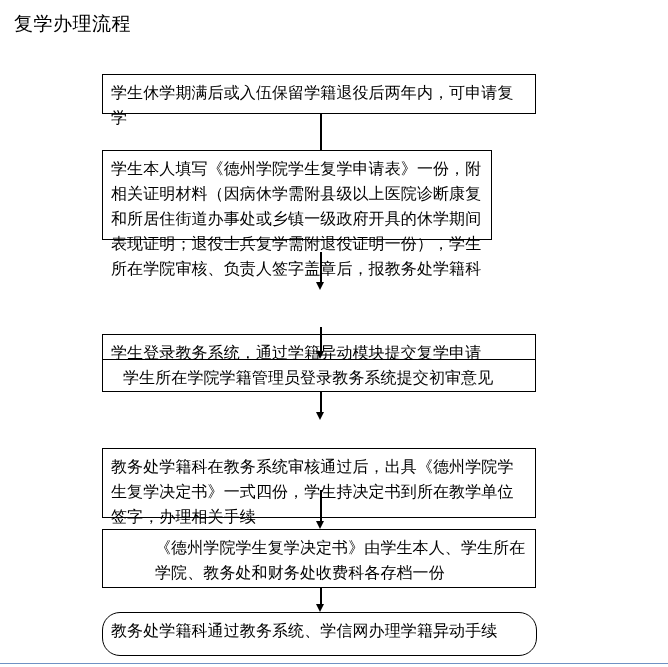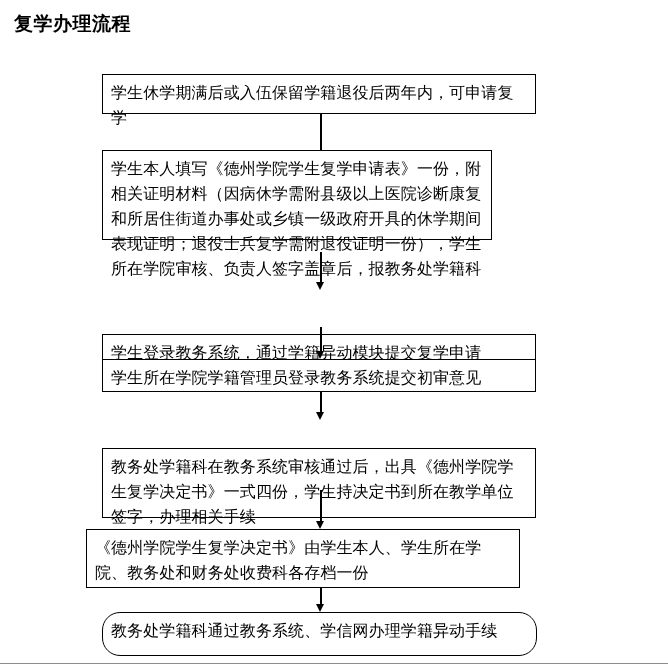--- a/index.html
+++ b/index.html
@@ -14,21 +14,21 @@
     overflow: hidden;
     font-family: "DejaVu Sans", "Liberation Sans", sans-serif;
     color: #000000;
   }
 
   #page-title {
     position: absolute;
     left: 14px;
     top: 11px;
     font-size: 19px;
-    font-weight: bold;
+    font-weight: normal;
     letter-spacing: 0.5px;
     line-height: 24px;
     white-space: nowrap;
   }
 
   .flow-node {
     position: absolute;
     box-sizing: border-box;
     border: 1.6px solid #000000;
     background: #ffffff;
@@ -99,39 +99,39 @@
 
 <div class="flow-node" style="left:102px; top:290px; width:434px; height:37px;margin-top:44px;">
   <span class="node-text">学生登录教务系统，通过学籍异动模块提交复学申请</span>
 </div>
 
 <div class="connector" style="left:316px; top:327px; height:32px;">
   <div class="stem" style="height:24px;"></div>
   <div class="head"></div>
 </div>
 
-<div class="flow-node" style="left:102px; top:359px; width:434px; height:33px;">
+<div class="flow-node" style="left:102px; top:359px; width:434px; height:33px;padding-left:12px;">
   <span class="node-text">学生所在学院学籍管理员登录教务系统提交初审意见</span>
 </div>
 
 <div class="connector" style="left:316px; top:392px; height:28px;">
   <div class="stem" style="height:20px;"></div>
   <div class="head"></div>
 </div>
 
 <div class="flow-node" style="left:102px; top:420px; width:434px; height:70px;margin-top:28px;">
   <span class="node-text">教务处学籍科在教务系统审核通过后，出具《德州学院学生复学决定书》一式四份，学生持决定书到所在教学单位签字，办理相关手续</span>
 </div>
 
 <div class="connector" style="left:316px; top:490px; height:39px;">
   <div class="stem" style="height:31px;"></div>
   <div class="head"></div>
 </div>
 
-<div class="flow-node" style="left:86px; top:529px; width:434px; height:59px;">
+<div class="flow-node" style="left:102px; top:529px; width:434px; height:59px;padding-left:44px;">
   <span class="node-text">《德州学院学生复学决定书》由学生本人、学生所在学院、教务处和财务处收费科各存档一份</span>
 </div>
 
 <div class="connector" style="left:316px; top:588px; height:24px;">
   <div class="stem" style="height:16px;"></div>
   <div class="head"></div>
 </div>
 
 <div class="flow-node" style="left:102px; top:612px; width:435px; height:44px;border-radius:18px;">
   <span class="node-text">教务处学籍科通过教务系统、学信网办理学籍异动手续</span>

